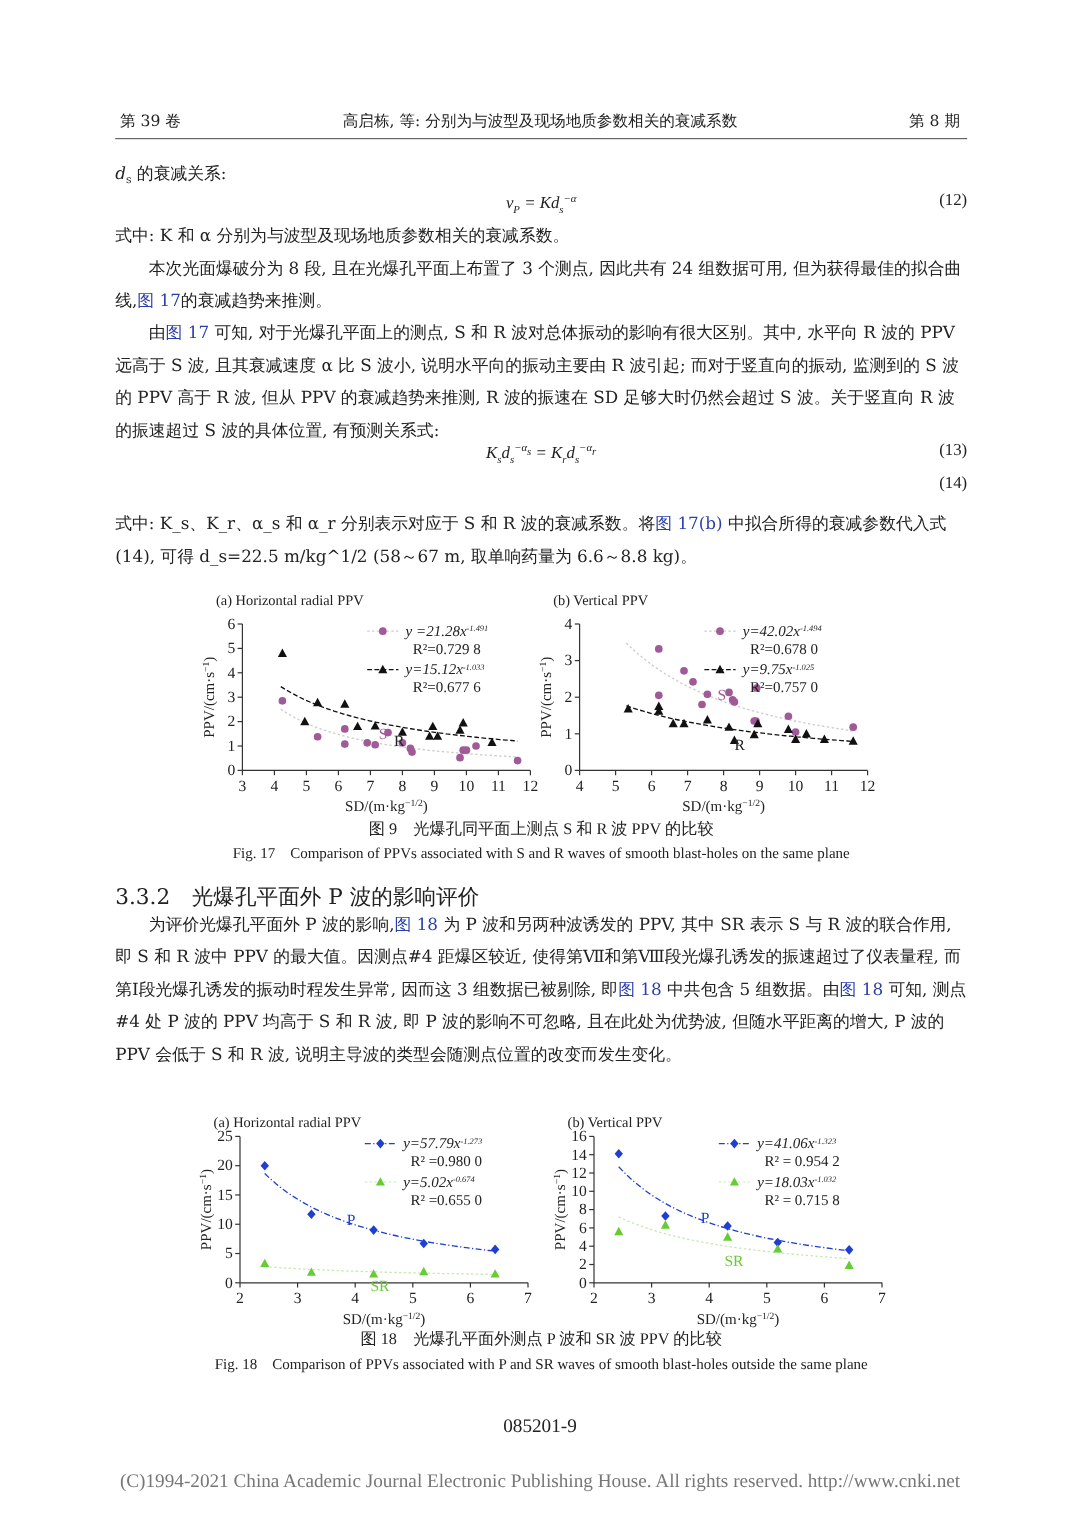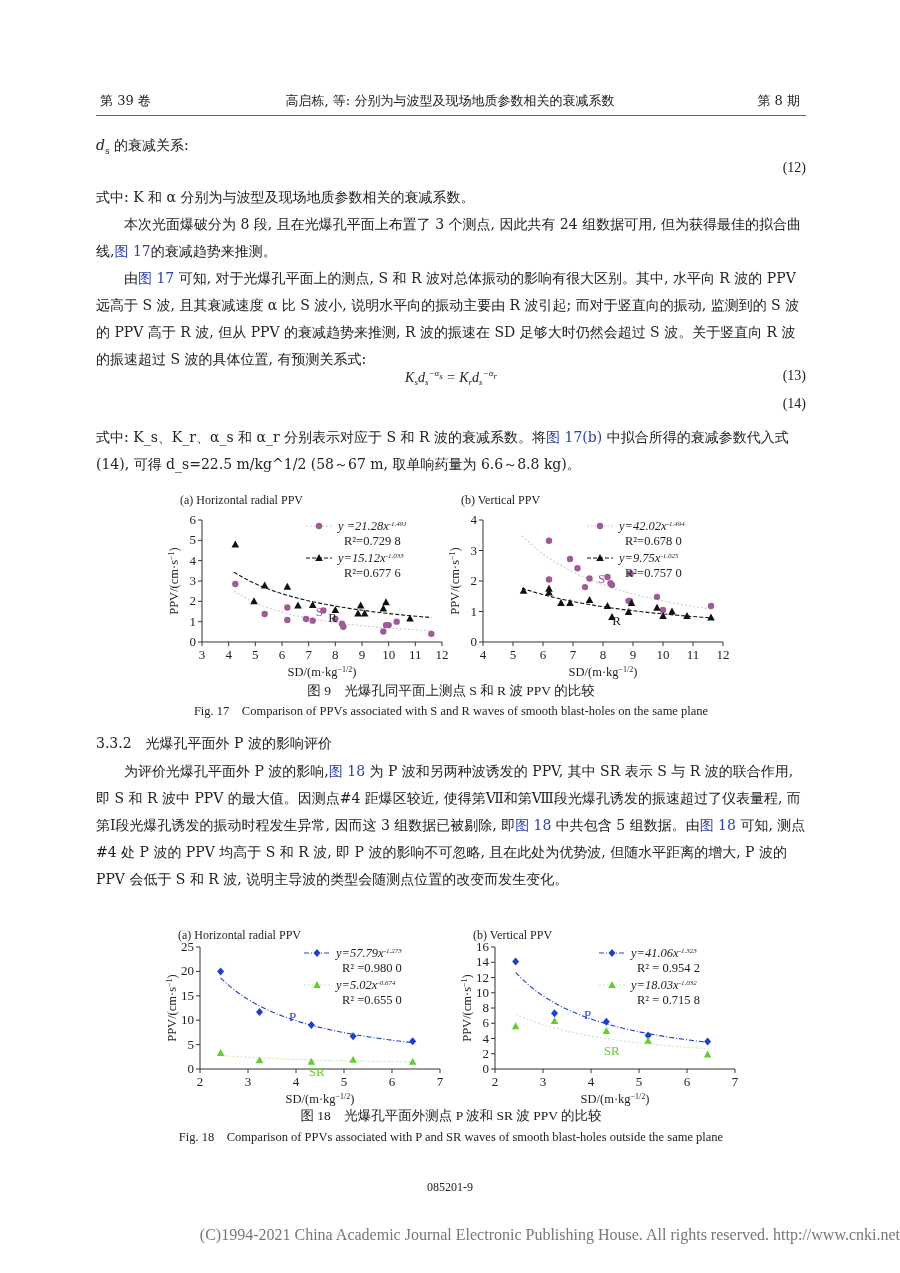--- a/index.html
+++ b/index.html
@@ -9,42 +9,43 @@
   .hdr .c{position:absolute;left:0;right:0;text-align:center;top:0;}
   .hdr .r{position:absolute;right:0;top:0;}
   .hdr-rule{position:absolute;top:115px;left:96px;width:710px;height:1px;background:#666;}
   .p{position:absolute;left:96px;width:710px;font-size:14px;line-height:27px;}
   .ind{text-indent:28px;}
   .ref{color:#2a3fa8;margin-top:40px;}
   .eq{position:absolute;left:96px;width:710px;height:24px;font-size:14px;font-family:"Liberation Serif",serif;}
   .eq .f{position:absolute;left:0;right:0;text-align:center;font-style:italic;}
   .eq .n{position:absolute;right:0;top:0;}
   .cap{position:absolute;left:96px;width:710px;text-align:center;font-size:12.5px;font-family:"Liberation Serif",serif;}
-  .sec{position:absolute;left:96px;font-size:14px;}
+  .sec{position:absolute;left:96px;font-size:18px;}
   .chart{position:absolute;}
   .chart svg{display:block;overflow:visible;}
   .chart text{font-family:"Liberation Serif",serif;}
-  .foot{position:absolute;left:0;width:900px;text-align:center;font-size:12px;font-family:"Liberation Serif",serif;}
-  .copy{position:absolute;top:1226px;left:0;width:900px;text-align:right;font-size:16px;color:#777;font-family:"Liberation Serif",serif;}
+  .foot{position:absolute;left:0;width:900px;text-align:center;font-size:16px;font-family:"Liberation Serif",serif;}
+  .copy{position:absolute;top:1226px;left:0;width:900px;text-align:center;font-size:16px;color:#777;font-family:"Liberation Serif",serif;}
   sub,sup{font-size:9px;}
 </style>
 </head>
 <body>
 
 <div class="hdr">
   <span class="l">第 39 卷</span>
   <span class="c">高启栋, 等: 分别为与波型及现场地质参数相关的衰减系数</span>
   <span class="r">第 8 期</span>
 </div>
 <div class="hdr-rule"></div>
 
 <div class="p" style="top:132px;">
   <i>d</i><sub>s</sub> <span>的衰减关系:</span>
 </div>
 <div class="eq" style="top:160px;">
+  <span class="f"><i>v</i><sub>P</sub> = <i>Kd</i><sub>s</sub><sup>−α</sup></span>
   <span class="n">(12)</span>
 </div>
 <div class="p" style="top:184px;">式中: K 和 α 分别为与波型及现场地质参数相关的衰减系数。</div>
 <div class="p ind" style="top:211px;">
   <span>本次光面爆破分为 8 段, 且在光爆孔平面上布置了 3 个测点, 因此共有 24 组数据可用, 但为获得最佳的拟合曲线,</span><span class="ref">图 17</span><span>的衰减趋势来推测。</span>
 </div>
 <div class="p ind" style="top:265px;">
   <span>由</span><span class="ref">图 17</span><span> 可知, 对于光爆孔平面上的测点, S 和 R 波对总体振动的影响有很大区别。其中, 水平向 R 波的 PPV 远高于 S 波, 且其衰减速度 α 比 S 波小, 说明水平向的振动主要由 R 波引起; 而对于竖直向的振动, 监测到的 S 波的 PPV 高于 R 波, 但从 PPV 的衰减趋势来推测, R 波的振速在 SD 足够大时仍然会超过 S 波。关于竖直向 R 波的振速超过 S 波的具体位置, 有预测关系式:</span>
 </div>
 <div class="eq" style="top:368px;">

